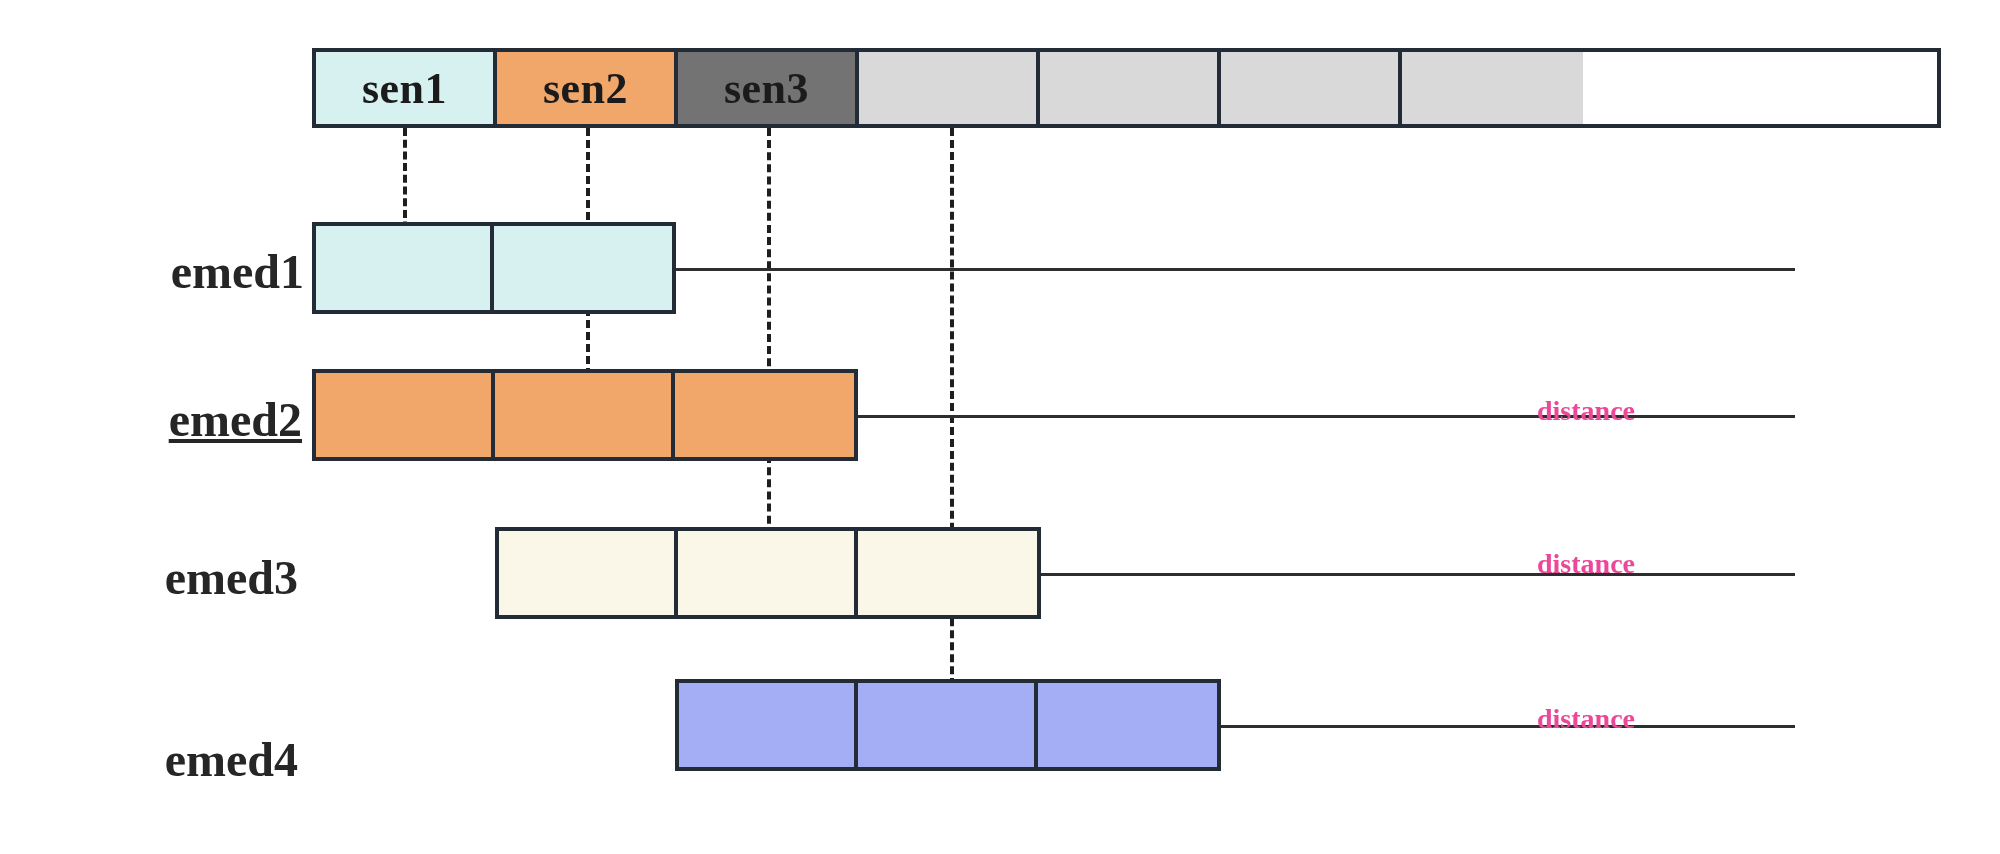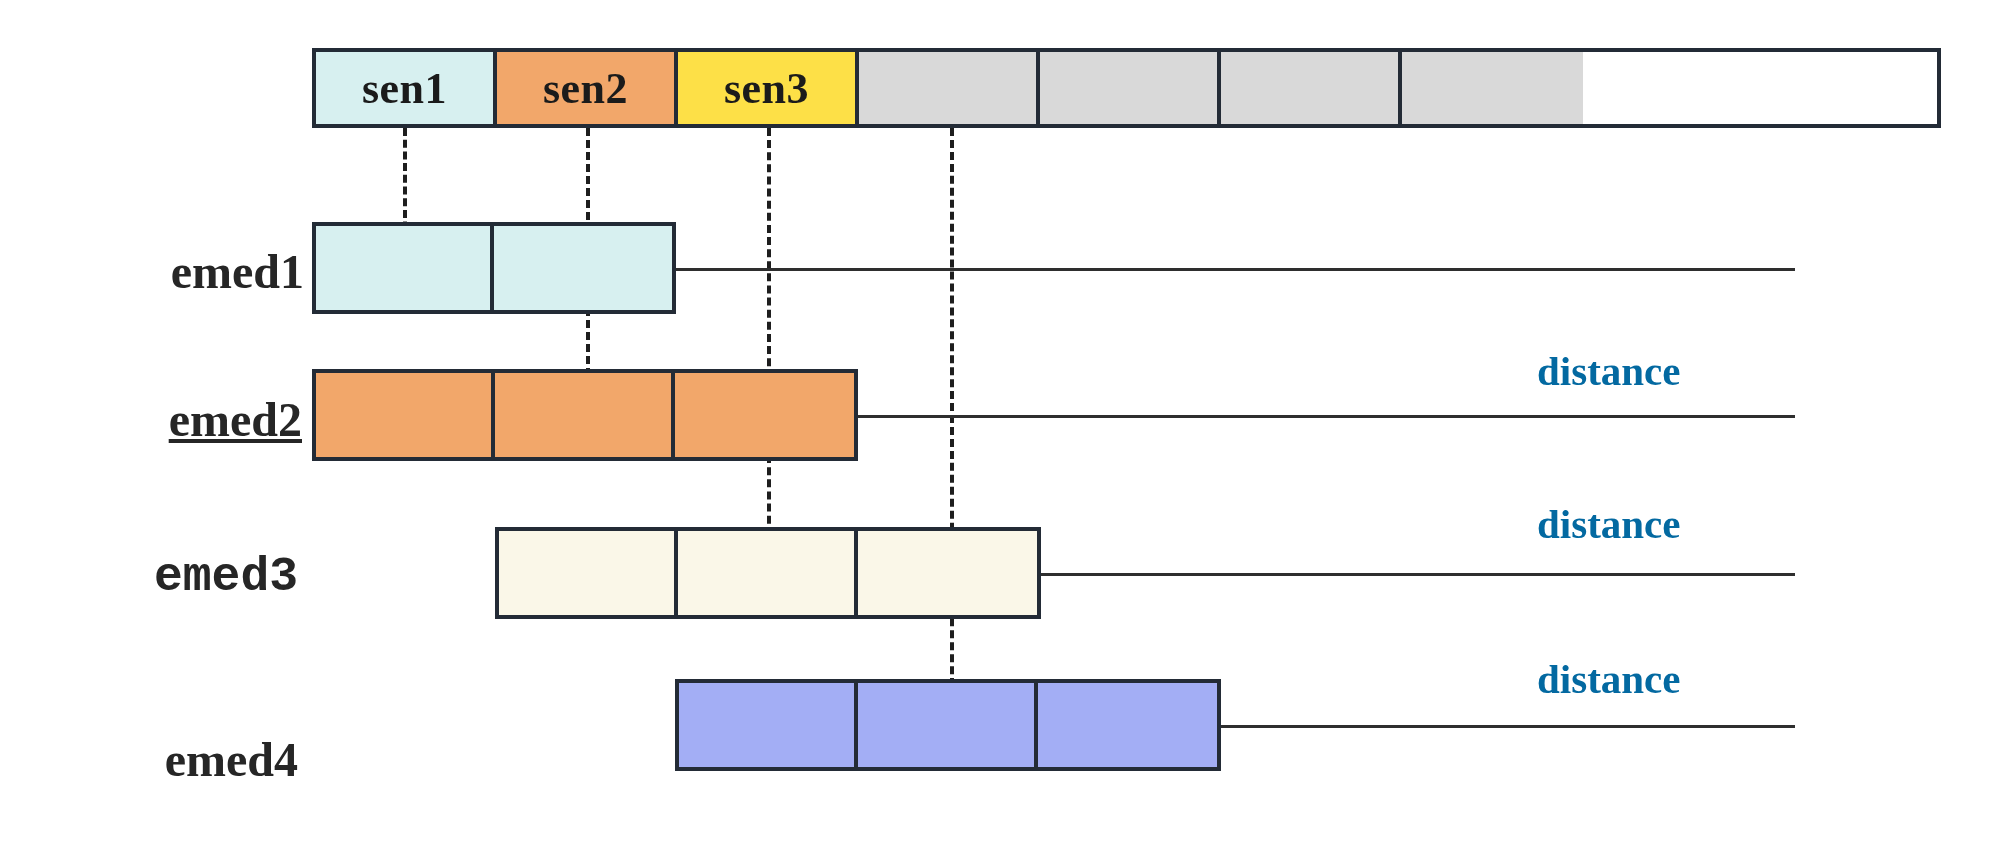--- a/index.html
+++ b/index.html
@@ -62,23 +62,24 @@
 
   
   .dist-line {
     position: absolute;
     height: 0;
     border-top: 3px solid #2e2e2e;
   }
   .dist-label {
     position: absolute;
     font-weight: bold;
-    font-size: 41px;
-    color: #0369a1;
+    font-size: 28px;
+    color: #ec4899;
     white-space: nowrap;
+    margin-top: 48px;
   }
 
   
   .guide {
     position: absolute;
     width: 0;
     border-left: 4px dashed #1e1e1e;
   }
 </style>
 </head>
@@ -86,21 +87,21 @@
 
 <div id="canvas">
 
   <div class="token-table" id="token-table" style="left: 312px; top: 48px; height: 80px; width: 1629px;">
       <div class="token-cell" style="width: 181px; background: rgb(215, 240, 240);">
         <span>sen1</span>
       </div>
       <div class="token-cell" style="width: 181px; background: rgb(242, 167, 106);">
         <span>sen2</span>
       </div>
-      <div class="token-cell" style="width: 181px; background: #fde047;">
+      <div class="token-cell" style="width: 181px; background: #737373;">
         <span>sen3</span>
       </div>
       <div class="token-cell" style="width: 181px; background: rgb(217, 217, 217);">
         <span></span>
       </div>
       <div class="token-cell" style="width: 181px; background: rgb(217, 217, 217);">
         <span></span>
       </div>
       <div class="token-cell" style="width: 181px; background: rgb(217, 217, 217);">
         <span></span>
@@ -125,21 +126,21 @@
       </div>
       <div class="dist-line" style="left: 676px; top: 268px; width: 1119px;"></div>
       <div class="row-label" style="left: 102px; top: 392px; width: 200px; text-decoration: underline;">emed2</div>
       <div class="emed-bar" style="left: 312px; top: 369px; width: 546px; height: 92px;">
         <div class="emed-cell" style="width: 179.333px; background: rgb(242, 167, 106);"></div>
         <div class="emed-cell" style="width: 179.333px; background: rgb(242, 167, 106);"></div>
         <div class="emed-cell" style="width: 179.333px; background: rgb(242, 167, 106);"></div>
       </div>
       <div class="dist-line" style="left: 858px; top: 415px; width: 937px;"></div>
       <div class="dist-label" style="left: 1537px; top: 347px;">distance</div>
-      <div class="row-label" style="left: 98px; top: 550px; width: 200px; font-family: Liberation Mono, monospace;">emed3</div>
+      <div class="row-label" style="left: 98px; top: 550px; width: 200px;">emed3</div>
       <div class="emed-bar" style="left: 495px; top: 527px; width: 546px; height: 92px;">
         <div class="emed-cell" style="width: 179.333px; background: rgb(250, 247, 232);"></div>
         <div class="emed-cell" style="width: 179.333px; background: rgb(250, 247, 232);"></div>
         <div class="emed-cell" style="width: 179.333px; background: rgb(250, 247, 232);"></div>
       </div>
       <div class="dist-line" style="left: 1041px; top: 573px; width: 754px;"></div>
       <div class="dist-label" style="left: 1537px; top: 500px;">distance</div>
       <div class="row-label" style="left: 98px; top: 724px; width: 200px; margin-top: 8px;">emed4</div>
       <div class="emed-bar" style="left: 675px; top: 679px; width: 546px; height: 92px;">
         <div class="emed-cell" style="width: 179.333px; background: rgb(163, 174, 245);"></div>

